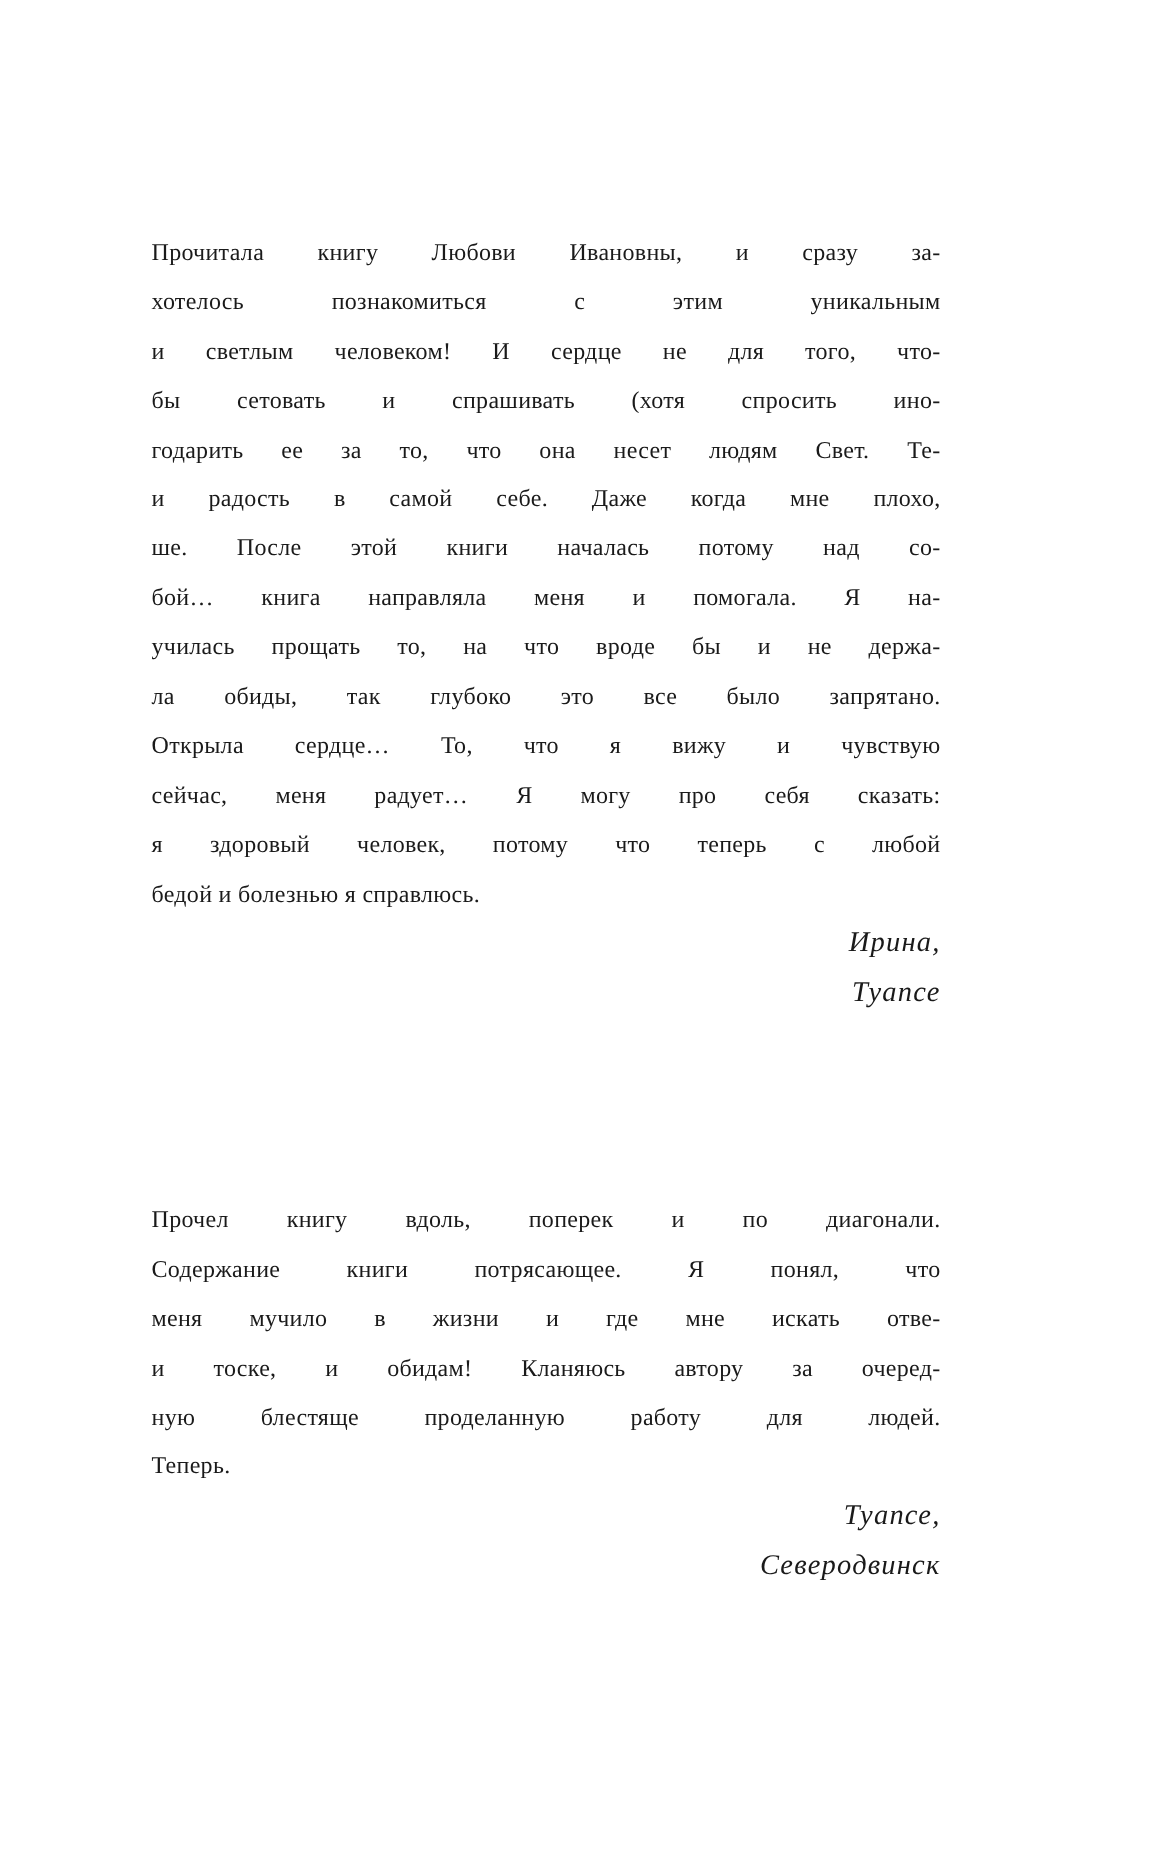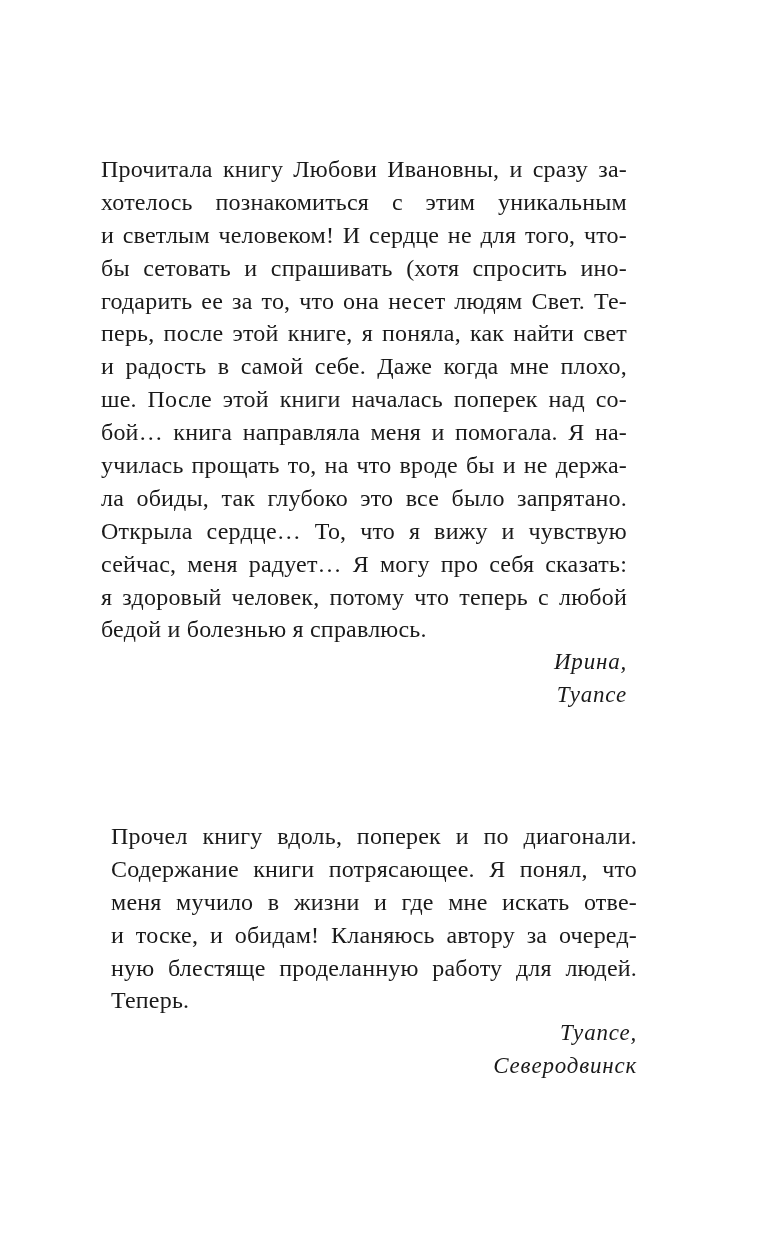--- a/index.html
+++ b/index.html
@@ -22,65 +22,64 @@
     }
     .review {
       position: absolute;
       left: 0;
       width: 526px;
     }
     .line {
       display: block;
       height: 32.9px;
       line-height: 32.9px;
-      font-size: 24px;
+      font-size: 16px;
       white-space: nowrap;
       text-align: justify;
       text-align-last: justify;
       letter-spacing: 0.2px;
     }
     .line.last {
       text-align-last: left;
     }
     .sig {
       display: block;
       height: 32.9px;
       line-height: 32.9px;
-      font-size: 23px;
+      font-size: 19px;
       font-style: italic;
       text-align: right;
       letter-spacing: 0.8px;
     }
   </style>
 </head>
 <body>
 
 <div class="page">
 
   <div class="review" style="top:153px;">
     <span class="line">Прочитала книгу Любови Ивановны, и сразу за-</span>
     <span class="line">хотелось познакомиться с этим уникальным</span>
     <span class="line">и светлым человеком! И сердце не для того, что-</span>
     <span class="line">бы сетовать и спрашивать (хотя спросить ино-</span>
     <span class="line">годарить ее за то, что она несет людям Свет. Те-</span>
-    <span class="line">перь, после этой книге, я поняла, как найти свет</span>
     <span class="line">и радость в самой себе. Даже когда мне плохо,</span>
-    <span class="line">ше. После этой книги началась поперек над со-</span>
+    <span class="line">ше. После этой книги началась потому над со-</span>
     <span class="line">бой… книга направляла меня и помогала. Я на-</span>
     <span class="line">училась прощать то, на что вроде бы и не держа-</span>
     <span class="line">ла обиды, так глубоко это все было запрятано.</span>
     <span class="line">Открыла сердце… То, что я вижу и чувствую</span>
     <span class="line">сейчас, меня радует… Я могу про себя сказать:</span>
     <span class="line">я здоровый человек, потому что теперь с любой</span>
     <span class="line last">бедой и болезнью я справлюсь.</span>
     <span class="sig">Ирина,</span>
     <span class="sig">Туапсе</span>
   </div>
 
-  <div class="review" style="top:820px;margin-left:10px;">
+  <div class="review" style="top:798px;">
     <span class="line">Прочел книгу вдоль, поперек и по диагонали.</span>
     <span class="line">Содержание книги потрясающее. Я понял, что</span>
     <span class="line">меня мучило в жизни и где мне искать отве-</span>
     <span class="line">и тоске, и обидам! Кланяюсь автору за очеред-</span>
     <span class="line">ную блестяще проделанную работу для людей.</span>
     <span class="line last">Теперь.</span>
     <span class="sig">Туапсе,</span>
     <span class="sig">Северодвинск</span>
   </div>
 

